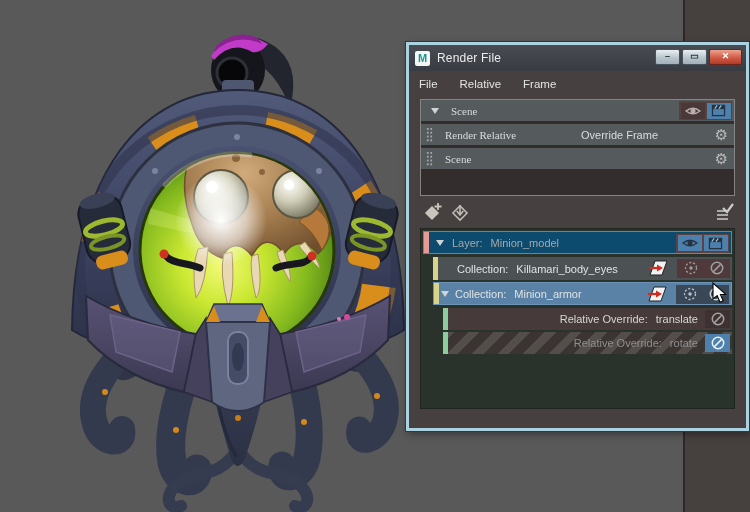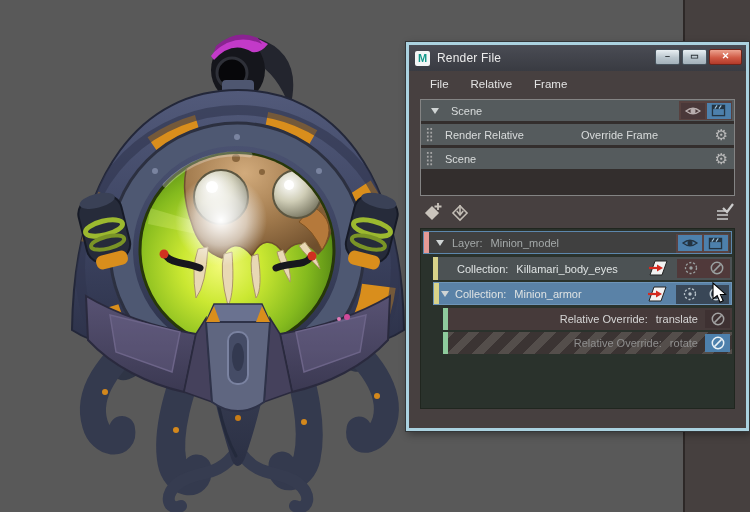--- a/index.html
+++ b/index.html
@@ -22,55 +22,55 @@
                color:#14988a; font-weight:bold; font-size:11px; line-height:15px; text-align:center; }
   .win-title { color:#ececec; font-size:12px; margin-left:7px; letter-spacing:.2px; }
   .winbtns { position:absolute; right:4px; top:4px; display:flex; gap:2px; }
   .winbtn { width:25px; height:16px; border:1px solid #46525c; border-radius:2px;
             background:linear-gradient(#e9eff3,#b9c5cd 55%,#a3b1ba);
             color:#2c3338; font-size:9px; line-height:13px; text-align:center; font-weight:bold; }
   .winbtn.close { width:33px; background:linear-gradient(#eda390,#d05a45 55%,#b23a2a);
                   border-color:#6d241a; color:#fff; }
 
   .menubar { position:absolute; left:0; top:26px; width:337px; height:26px; display:flex;
-             align-items:center; gap:22px; padding-left:21px; }
+             align-items:center; gap:22px; padding-left:10px; }
   .menu-item { color:#e3e3e3; font-size:11.5px; }
 
   
   .scene-panel { position:absolute; left:11px; top:54px; width:315px; height:97px;
                  border:1px solid #848484; background:#332e2d; }
   .srow { position:relative; width:100%; height:21px; background:#555b5d; margin-bottom:3px;
           display:flex; align-items:center; }
   .srow:last-child { margin-bottom:0; }
   .tri { width:0; height:0; border-left:4.5px solid transparent; border-right:4.5px solid transparent;
          border-top:6px solid #cfd4d4; display:inline-block; }
   .drag-handle { width:7px; height:15px; margin-left:5px;
                  background-image:radial-gradient(#a6a6a6 0.9px, transparent 1.1px);
                  background-size:3.5px 3.8px; }
-  .srow .lbl { color:#d9dcdc; font-size:11px; margin-left:12px; }
+  .srow .lbl { color:#d9dcdc; font-size:11px; margin-left:12px;font-family:Liberation Serif, serif; }
   .srow .val { position:absolute; left:160px; color:#d9dcdc; font-size:11px; }
   .gear { position:absolute; right:6px; top:1px; color:#b9b9b9; font-size:15px; line-height:19px; }
   .icon-frame { position:absolute; right:2px; top:1px; height:19px; background:#57413f;
                 display:flex; gap:2px; padding:1.5px; }
   .icon-cell { width:24px; height:16px; display:flex; align-items:center; justify-content:center; }
   .bg-maroon { background:#4a3839; color:#b9aeae; }
   .bg-blue   { background:#4d80ac; color:#243442; }
   .bg-navy   { background:#394757; color:#b9c4cc; }
   .bg-darkmaroon { background:#3e3132; color:#a2a2a2; }
 
   
   .layer-toolbar { position:absolute; left:11px; top:156px; width:315px; height:24px; }
   .tbtn { position:absolute; top:0; width:22px; height:22px; display:flex; align-items:center; justify-content:center; }
 
   
   .tree { position:absolute; left:11px; top:183px; width:315px; height:181px;
           background:#2a322c; border:1px solid #20261f; }
   .trow { position:absolute; height:23px; display:flex; align-items:center; font-size:11px; }
   .colorbar { position:absolute; left:0; top:0; width:5px; height:100%; }
-  .row-layer { left:2px; top:2px; width:309px; background:#404040; border:1px solid #5d87ad; }
+  .row-layer { left:2px; top:2px; width:309px; background:#0c4a6e; border:1px solid #5d87ad; }
   .row-layer .t-type, .row-layer .t-name { color:#a4a9a9; }
   .row-coll1 { left:12px; top:28px; width:299px; background:#4c5254; }
   .row-coll2 { left:12px; top:53px; width:299px; background:#5a82a7; border:1px solid #6e95b8; }
   .row-ovr1  { left:22px; top:79px;  width:289px; height:22px; background:#463a3a; }
   .row-ovr2  { left:22px; top:103px; width:289px; height:22px;
                background:repeating-linear-gradient(135deg,#544e4b 0 8px,#3b3433 8px 18px); }
   .t-type { color:#dfe3e3; margin-right:8px; }
   .t-name { color:#dfe3e3; }
   .row-ovr1 .t-type, .row-ovr1 .t-name { color:#d6d6d6; }
   .row-ovr2 .t-type, .row-ovr2 .t-name { color:#8f8f8f; }

